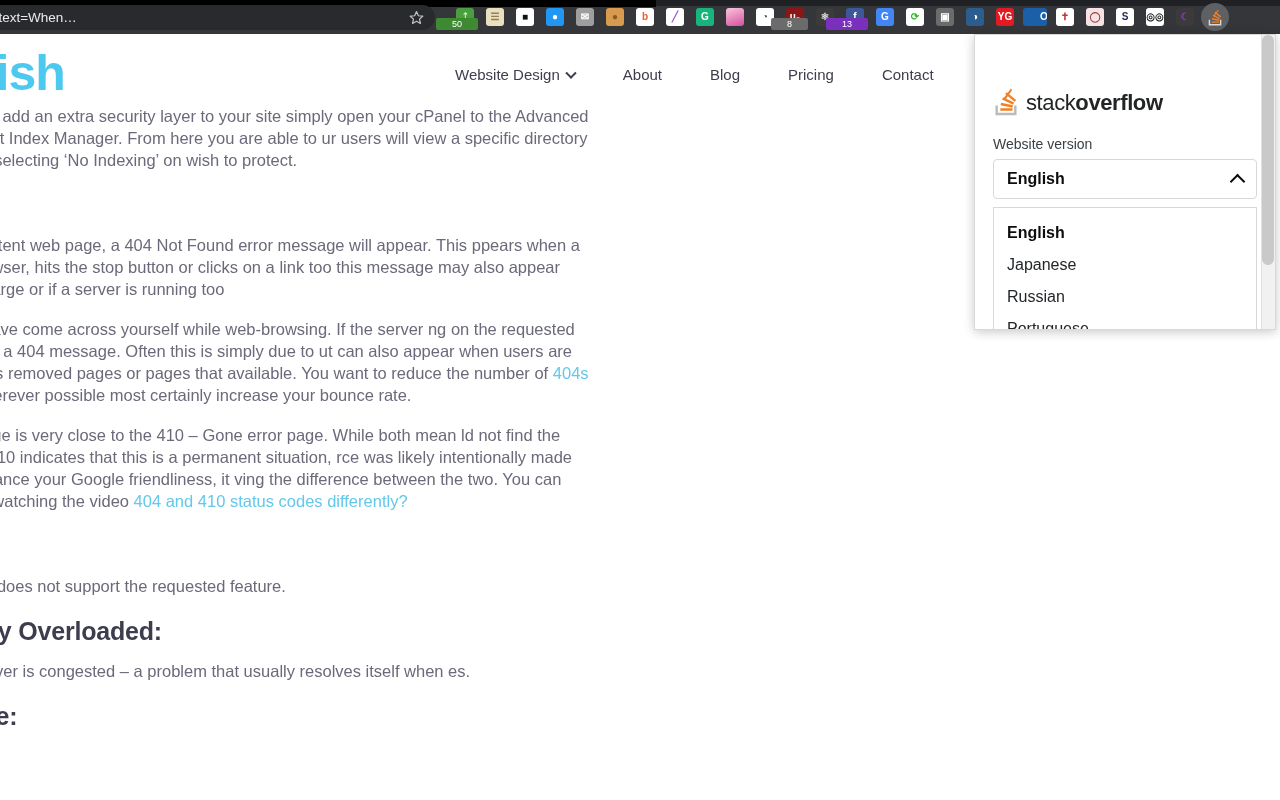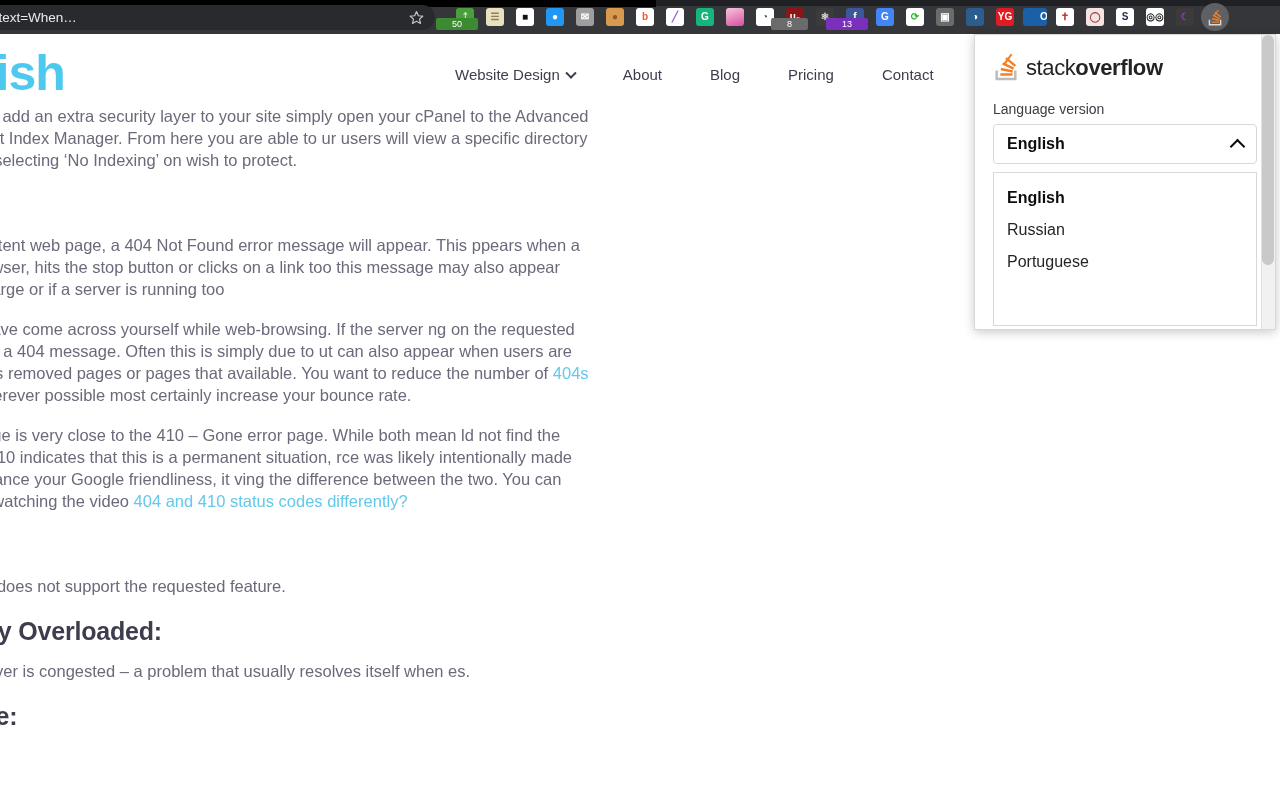--- a/index.html
+++ b/index.html
@@ -175,21 +175,21 @@
     left: 974px; top: 34px;
     width: 302px; height: 296px;
     background: #ffffff;
     border: 1px solid #d8d8d8;
     box-shadow: 0 2px 10px rgba(0,0,0,0.22);
     overflow: hidden;
   }
   #so-popup-inner { padding: 16px 18px 0 18px; }
   #so-logo-row {
     display: flex; align-items: center;
-    gap: 7px; height: 34px;
+    gap: 7px; height: 34px; margin-top: 35px;
   }
   #so-wordmark {
     font-size: 22px;
     color: #222426;
     letter-spacing: -0.4px;
     font-family: "Liberation Sans", sans-serif;
   }
   #so-wordmark .bold { font-weight: 700; }
   #lang-label {
     margin-top: 16px;
@@ -390,29 +390,30 @@
     <div id="so-logo-row">
       <span>
         <svg width="26" height="30" viewBox="0 0 32 37">
           <path fill="#bcbbbb" d="M26 33V24h3v12H3V24h3v9z"></path>
           <path fill="#f48023" d="M9.3 23.6l14.7 3.1.6-2.9-14.7-3.1-.6 2.9zm1.9-7l13.6 6.4 1.2-2.7-13.6-6.4-1.2 2.7zm3.8-6.7l11.6 9.6 1.9-2.3-11.6-9.6-1.9 2.3zm7.3-7L13 15.2l2.3 1.7 8.5-12.2-2.3-1.7zM9 30.5h15v-3H9v3z"></path>
         </svg>
       </span>
       <span id="so-wordmark"><span>stack</span><span class="bold">overflow</span></span>
     </div>
 
-    <div id="lang-label">Language version</div>
+    <div id="lang-label">Website version</div>
 
     <div id="lang-select">
       <span id="lang-select-value">English</span>
       <span class="chev-up"></span>
     </div>
 
     <div id="lang-options">
         <div class="lang-option selected">English</div>
+        <div class="lang-option">Japanese</div>
         <div class="lang-option">Russian</div>
         <div class="lang-option">Portuguese</div>
       </div>
   </div>
 
   <div id="popup-scroll-track">
     <div id="popup-scroll-thumb"></div>
   </div>
 </div>
 

